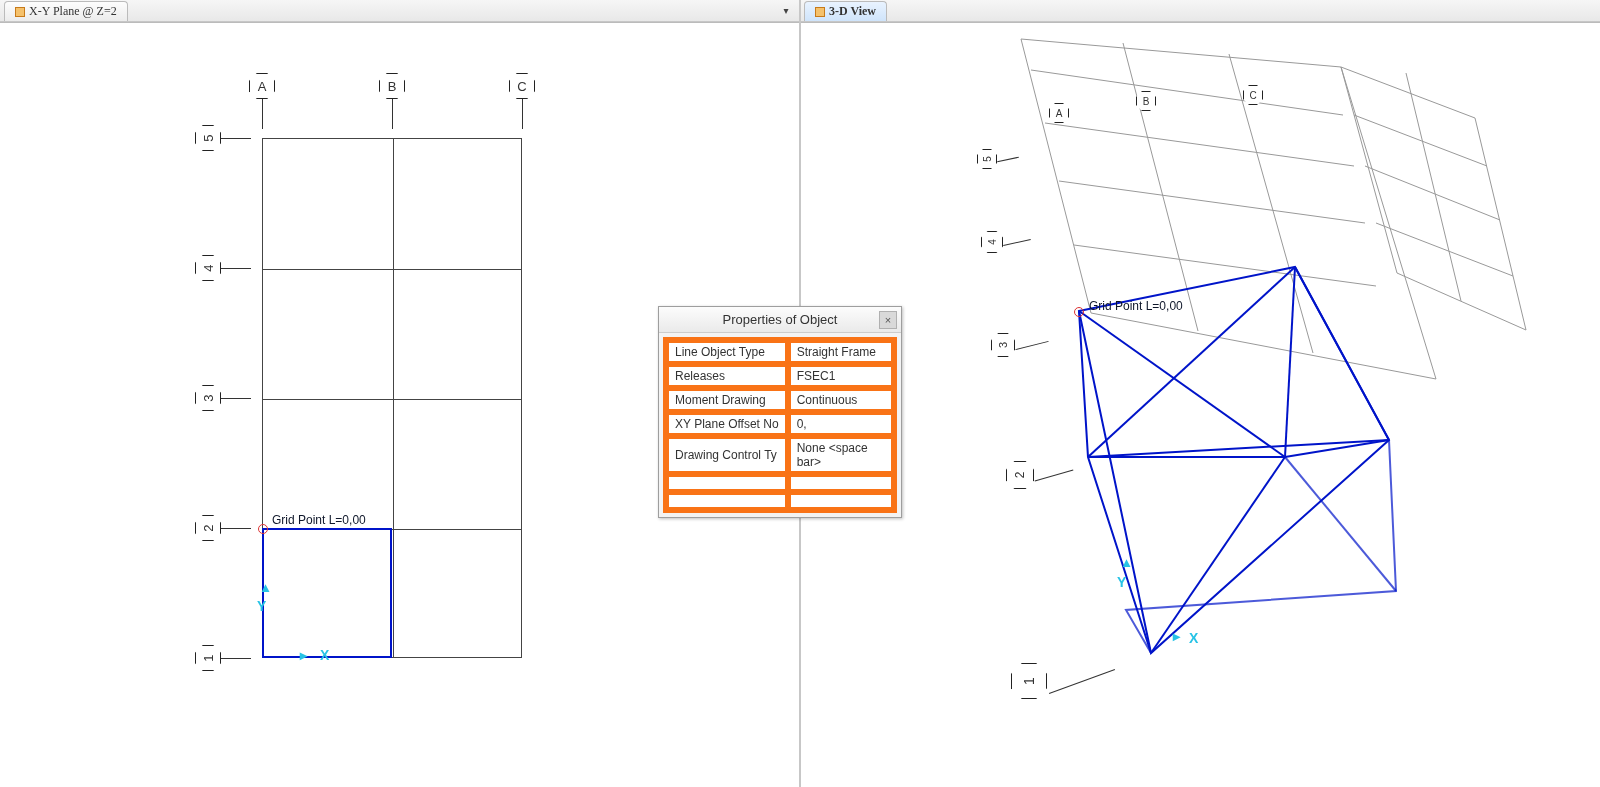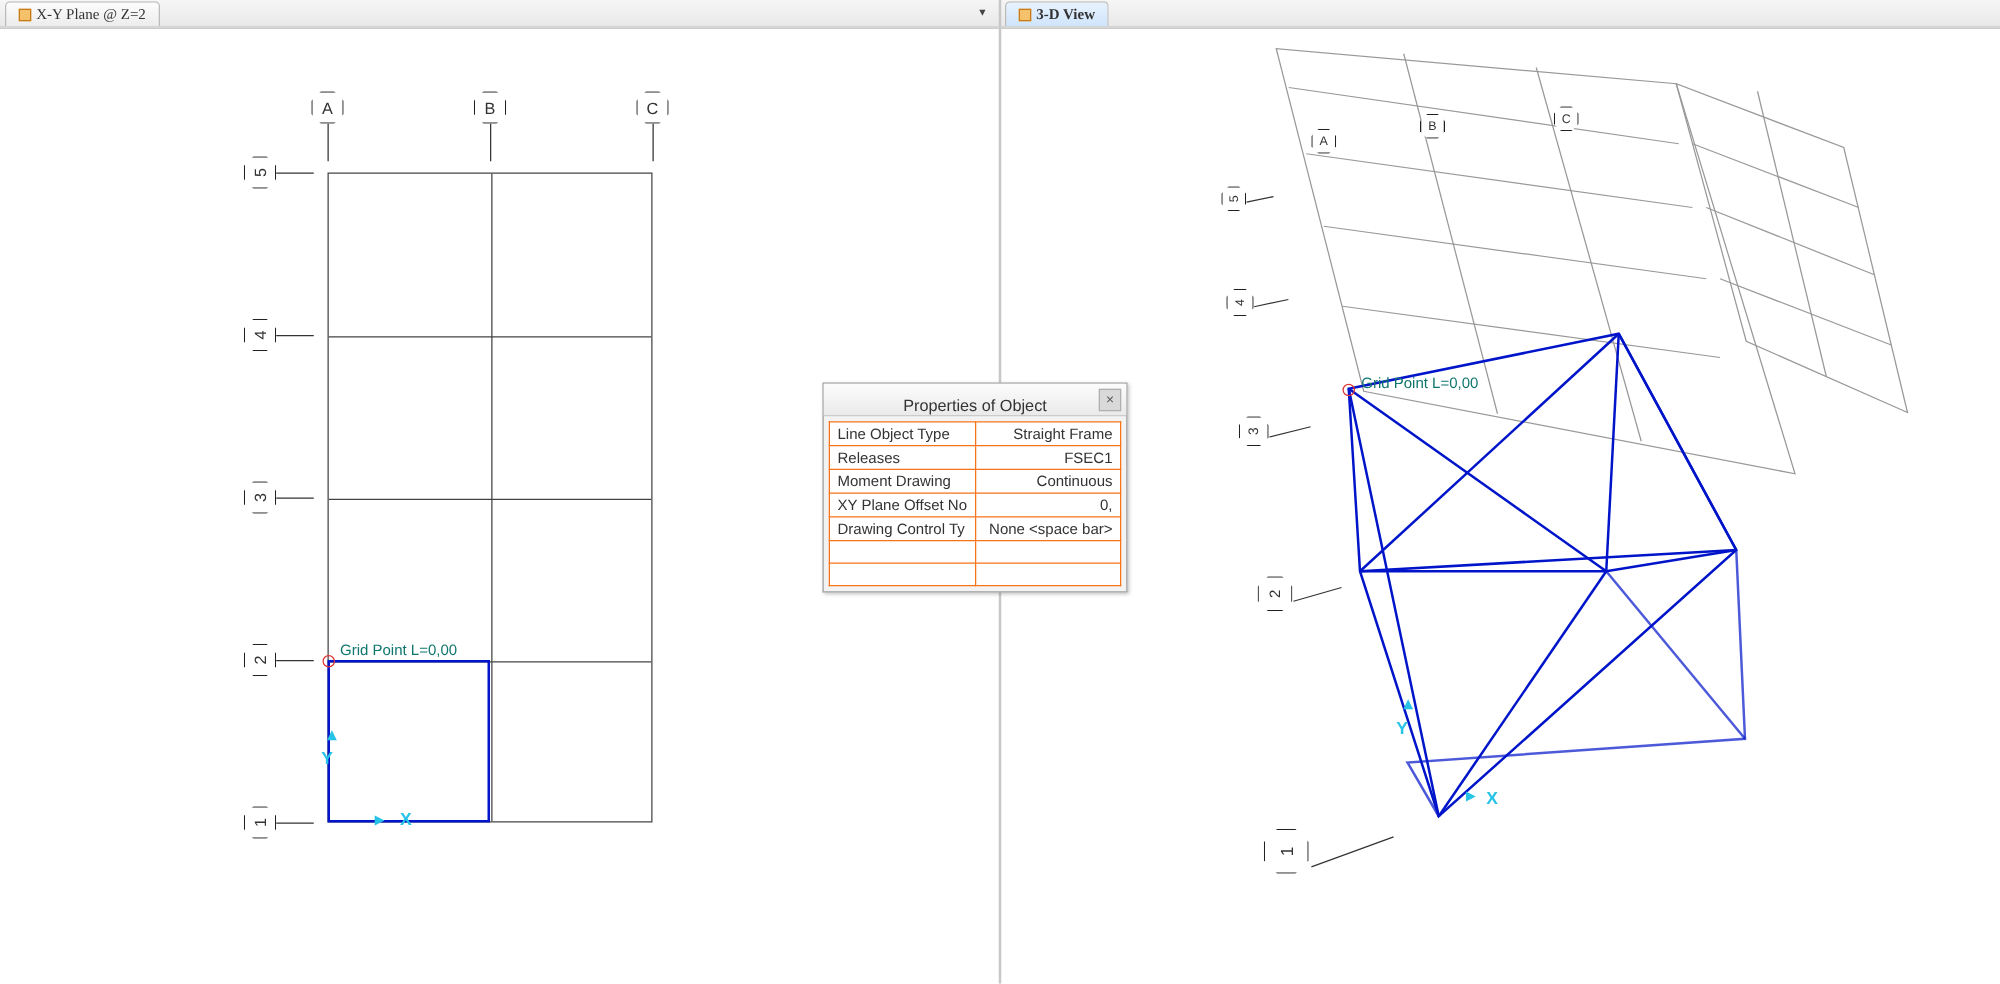--- a/index.html
+++ b/index.html
@@ -107,21 +107,21 @@
     position: absolute;
     width: 10px; height: 10px;
     border: 1px solid #d33;
     border-radius: 50%;
     background: transparent;
     transform: translate(-50%,-50%);
   }
   .point-lbl {
     position: absolute;
     font-size: 12px;
-    color: #0f766e;
+    color: #0f172a;
     white-space: nowrap;
   }
   .axis-mark {
     position: absolute;
     font-size: 14px;
     color: #27c3e6;
     font-weight: bold;
   }
 
   
@@ -129,21 +129,21 @@
     position: absolute;
     width: 244px;
     border: 1px solid #9e9e9e;
     background: #f3f3f3;
     box-shadow: 1px 1px 3px rgba(0,0,0,.25);
     z-index: 20;
   }
   .prop-title {
     position: relative;
     height: 26px;
-    display: flex; align-items: flex-end; justify-content: center;
+    display: flex; align-items: center; justify-content: center;
     font-size: 13px;
     background: linear-gradient(#fcfcfc,#eaeaea);
     border-bottom: 1px solid #ccc;
   }
   .prop-close {
     position: absolute; right: 4px; top: 4px;
     width: 18px; height: 18px;
     background: #d9d9d9;
     border: 1px solid #b0b0b0;
     display: flex; align-items: center; justify-content: center;
@@ -151,26 +151,26 @@
     cursor: pointer;
   }
   .prop-table {
     width: calc(100% - 8px);
     margin: 4px;
     border-collapse: collapse;
     background: #fff;
     font-size: 12px;
   }
   .prop-table td {
-    border: 1px solid #f97316;
+    border: 6px solid #f97316;
     padding: 2px 6px;
     height: 18px;
   }
   .prop-table td.k { width: 48%; white-space: nowrap; overflow: hidden; }
-  .prop-table td.v { text-align: right; }
+  .prop-table td.v { text-align: left; }
 
   svg.view3d { position:absolute; left:0; top:0; }
 </style>
 </head>
 <body>
 
 <div class="tabbar left">
   <div class="tab">
     <span class="icon"></span>
     <span>X-Y Plane @ Z=2</span>

